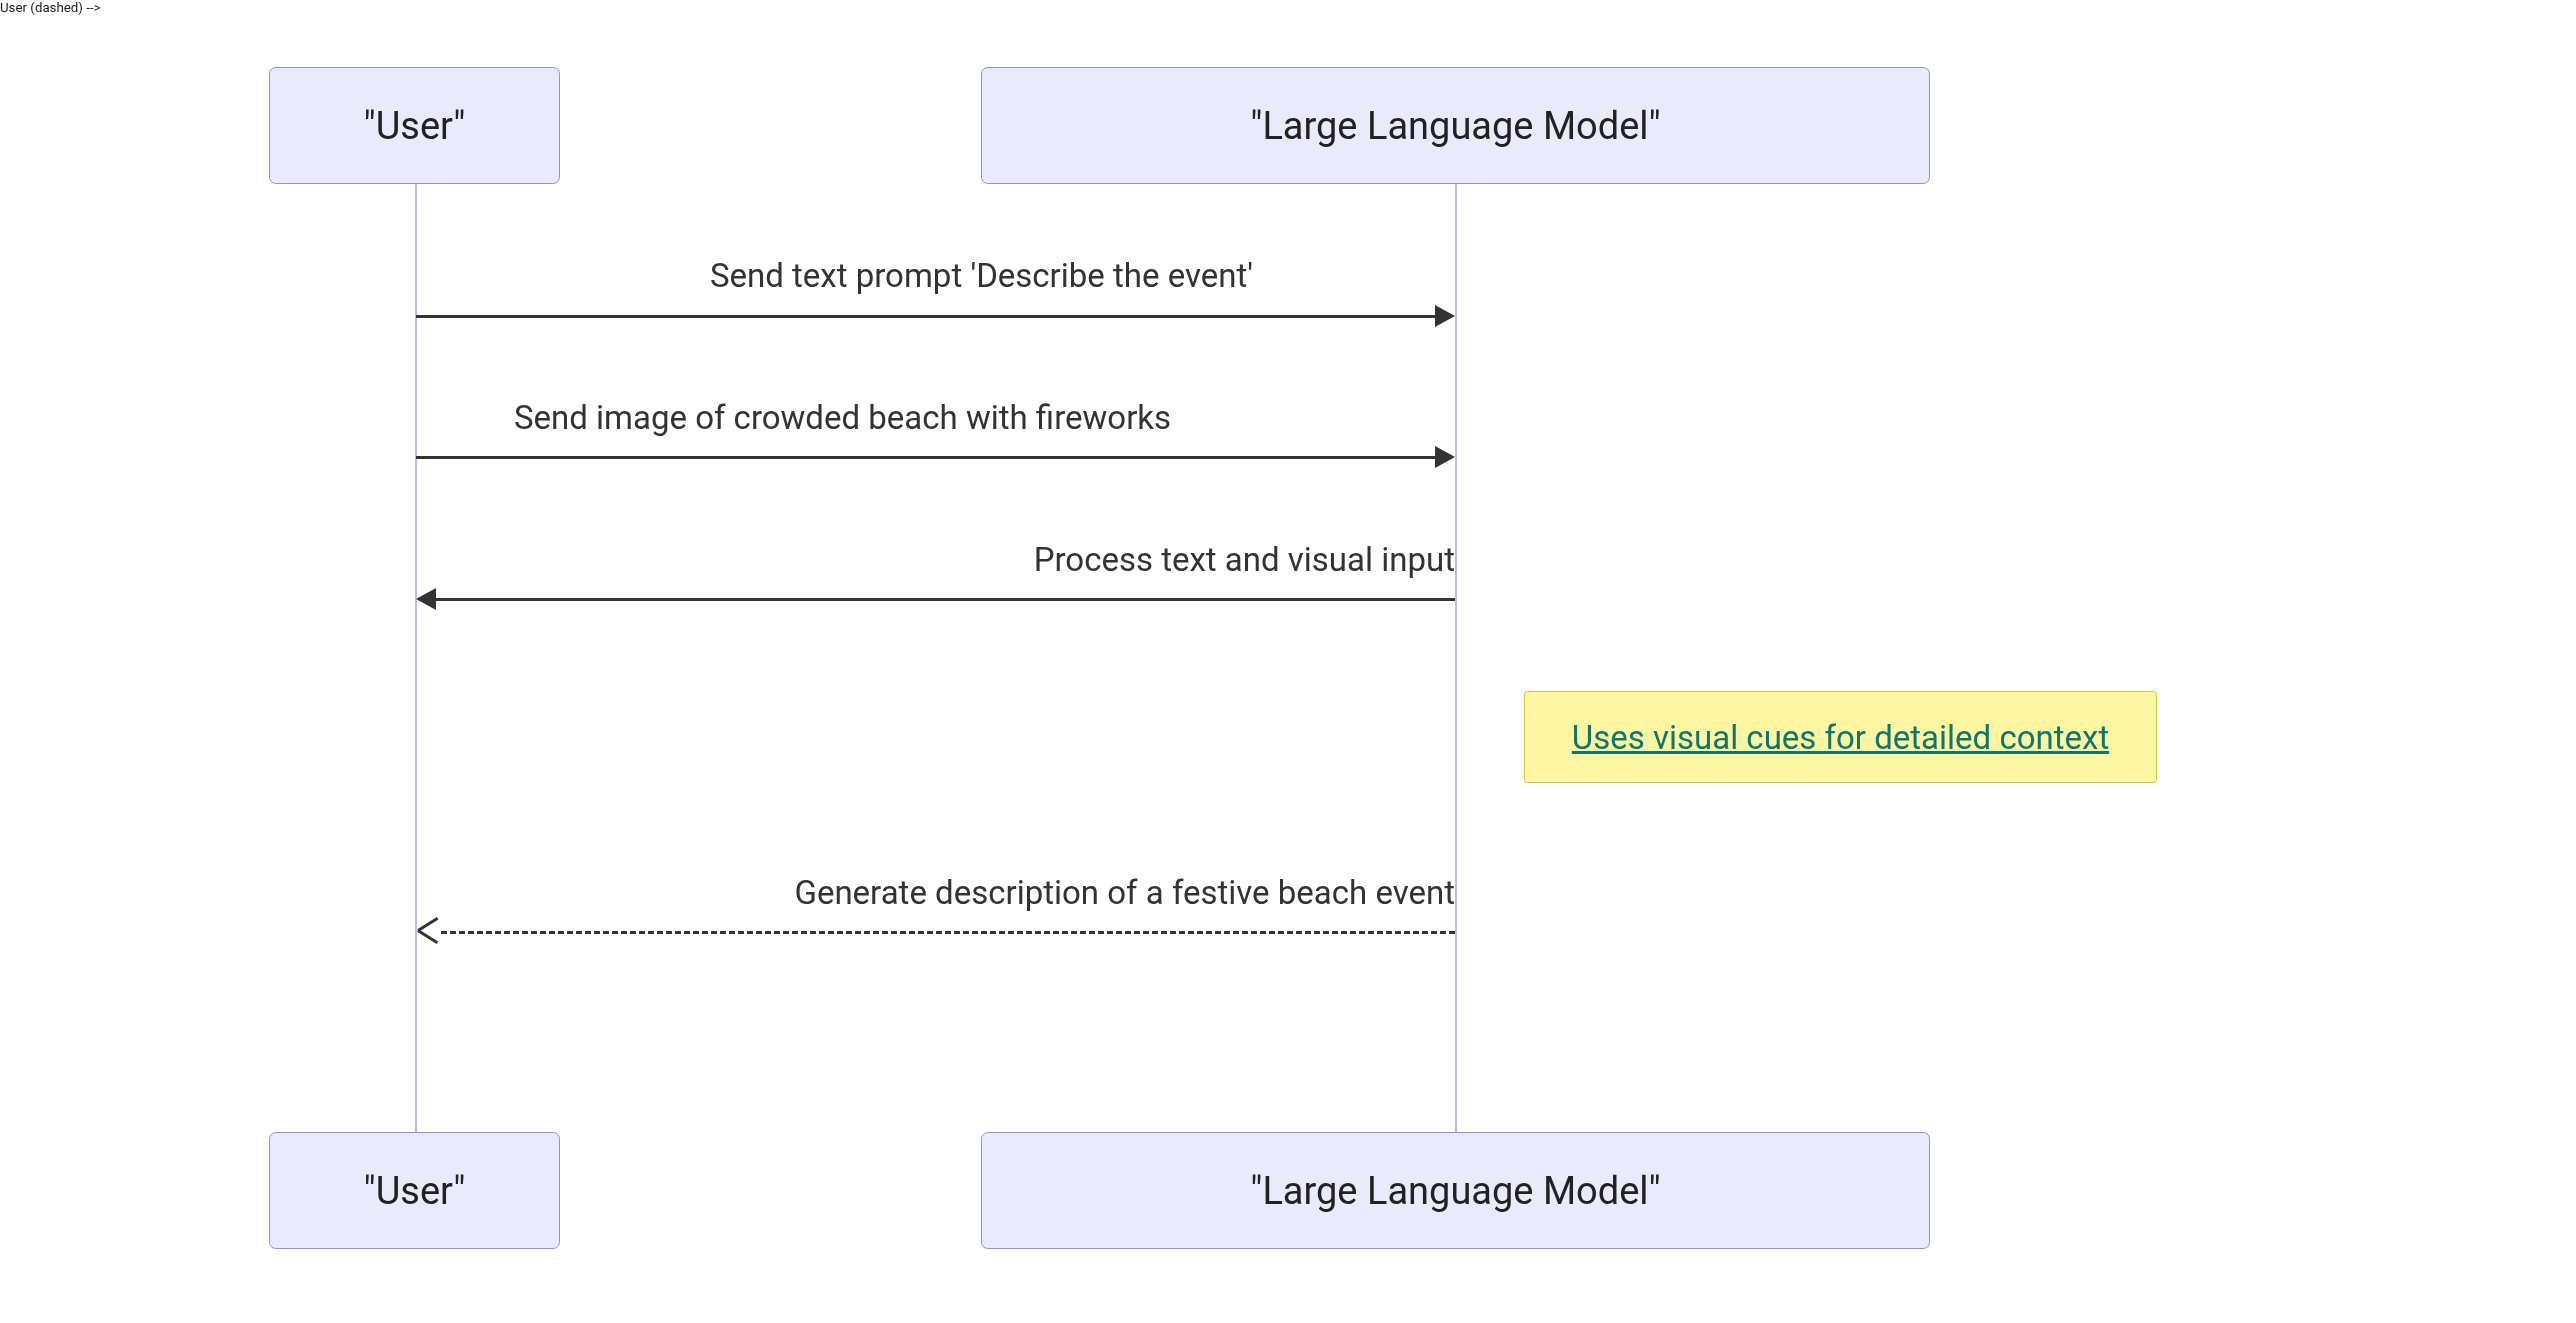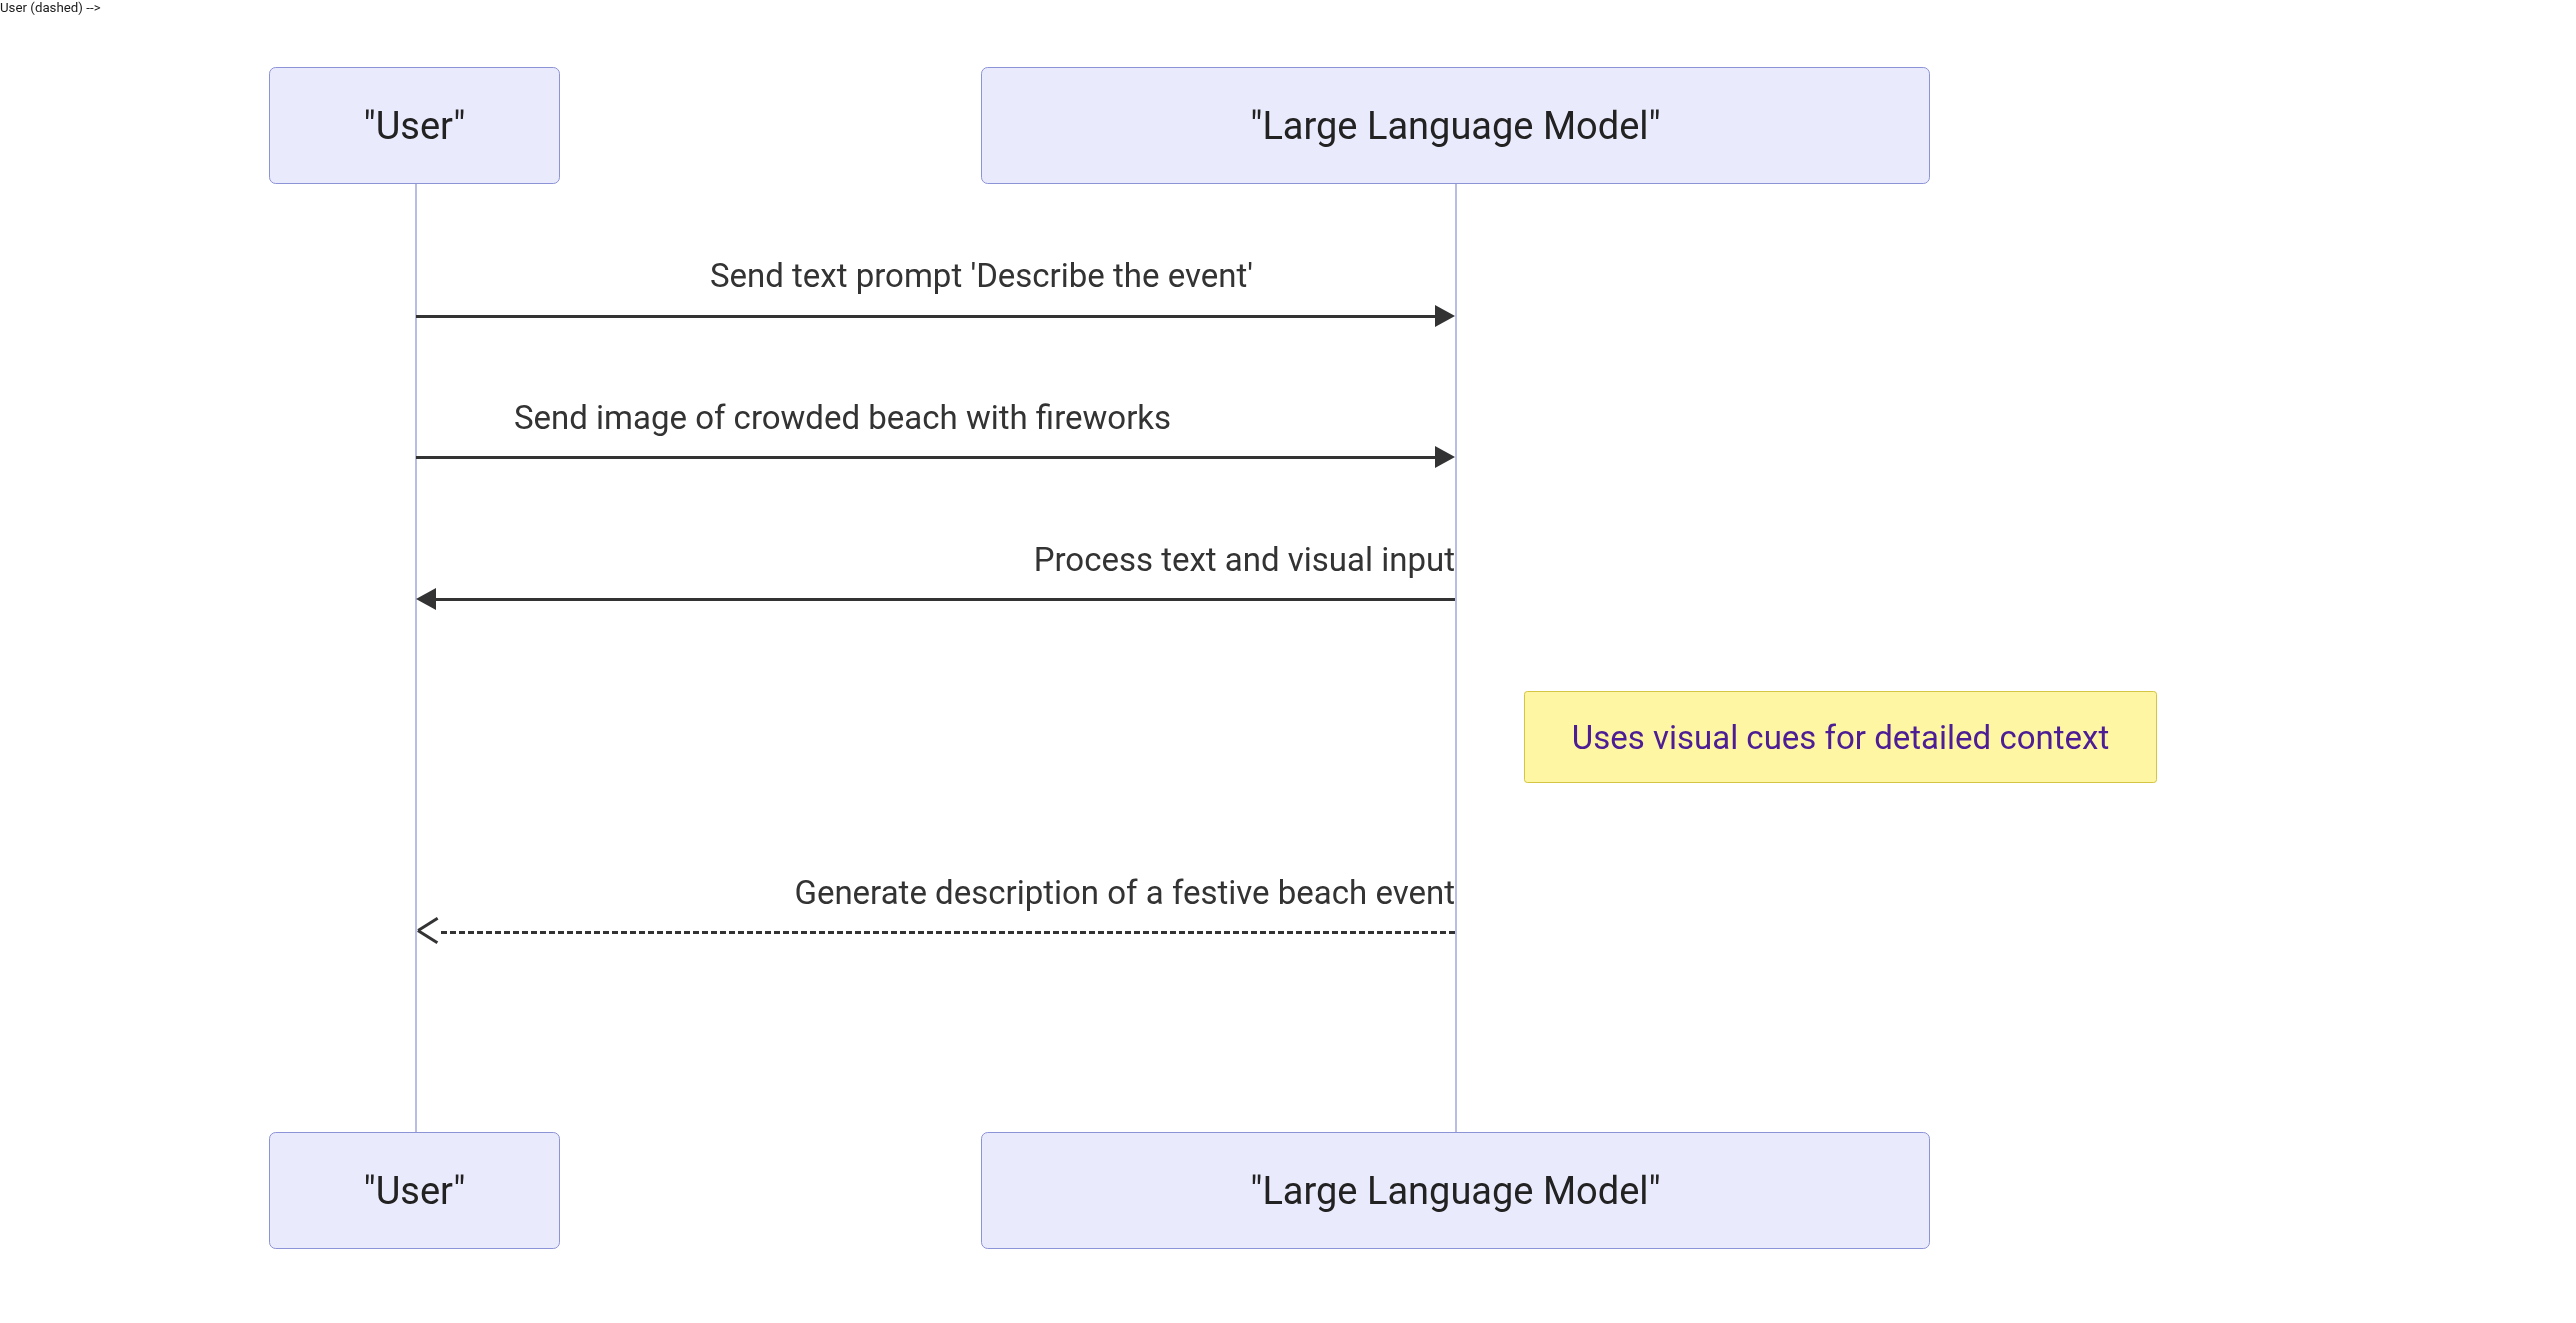--- a/index.html
+++ b/index.html
@@ -88,26 +88,27 @@
     top: 10px;
     transform-origin: left center;
     transform: rotate(-32deg);
   }
   .note-box {
     position: absolute;
     background: #fff6a3;
     border: 1.7px solid #d4c542;
     border-radius: 3.3px;
     font-size: 33px;
-    color: #4c1d95;
+    color: #0f766e;
     display: flex;
     align-items: center;
     justify-content: center;
     padding: 12px 23px;
     box-sizing: border-box;
+    text-decoration: underline;
   }
 </style>
 </head>
 <body>
 
 <div class="diagram">
 
   
   <div class="lifeline" style="left:415px; top:183px; height:949px;"></div>
   <div class="lifeline" style="left:1455px; top:183px; height:949px;"></div>

